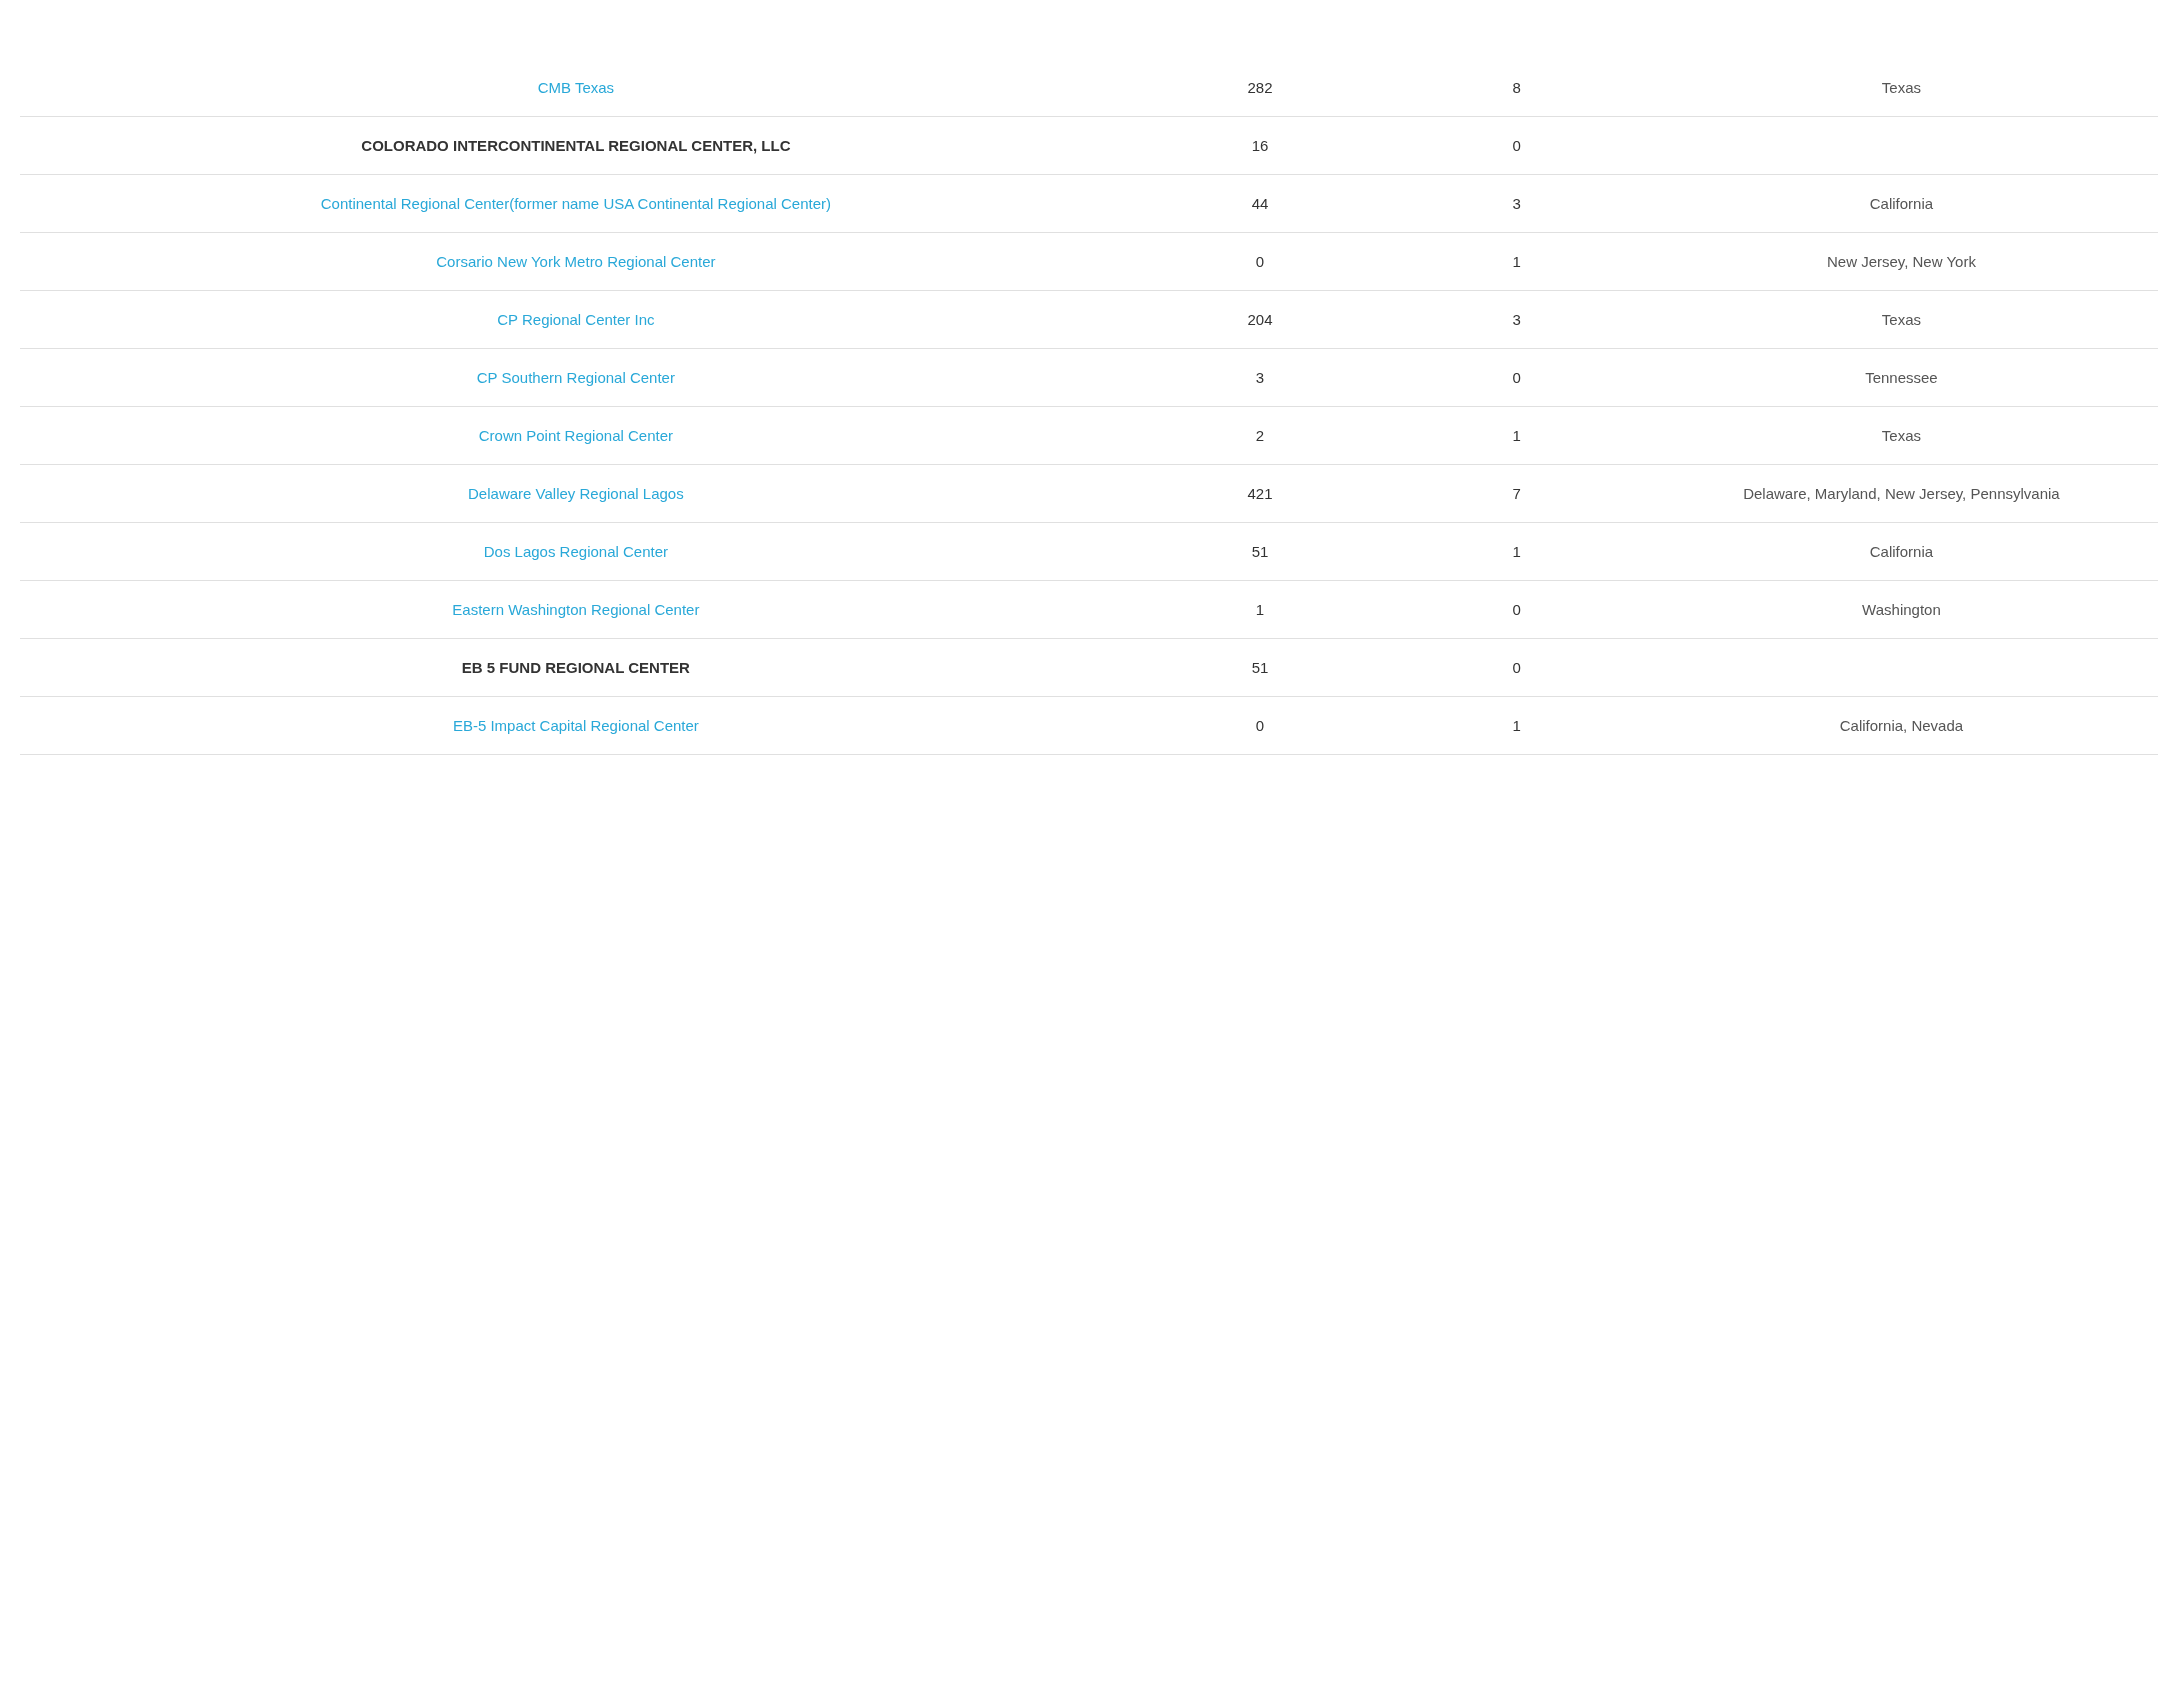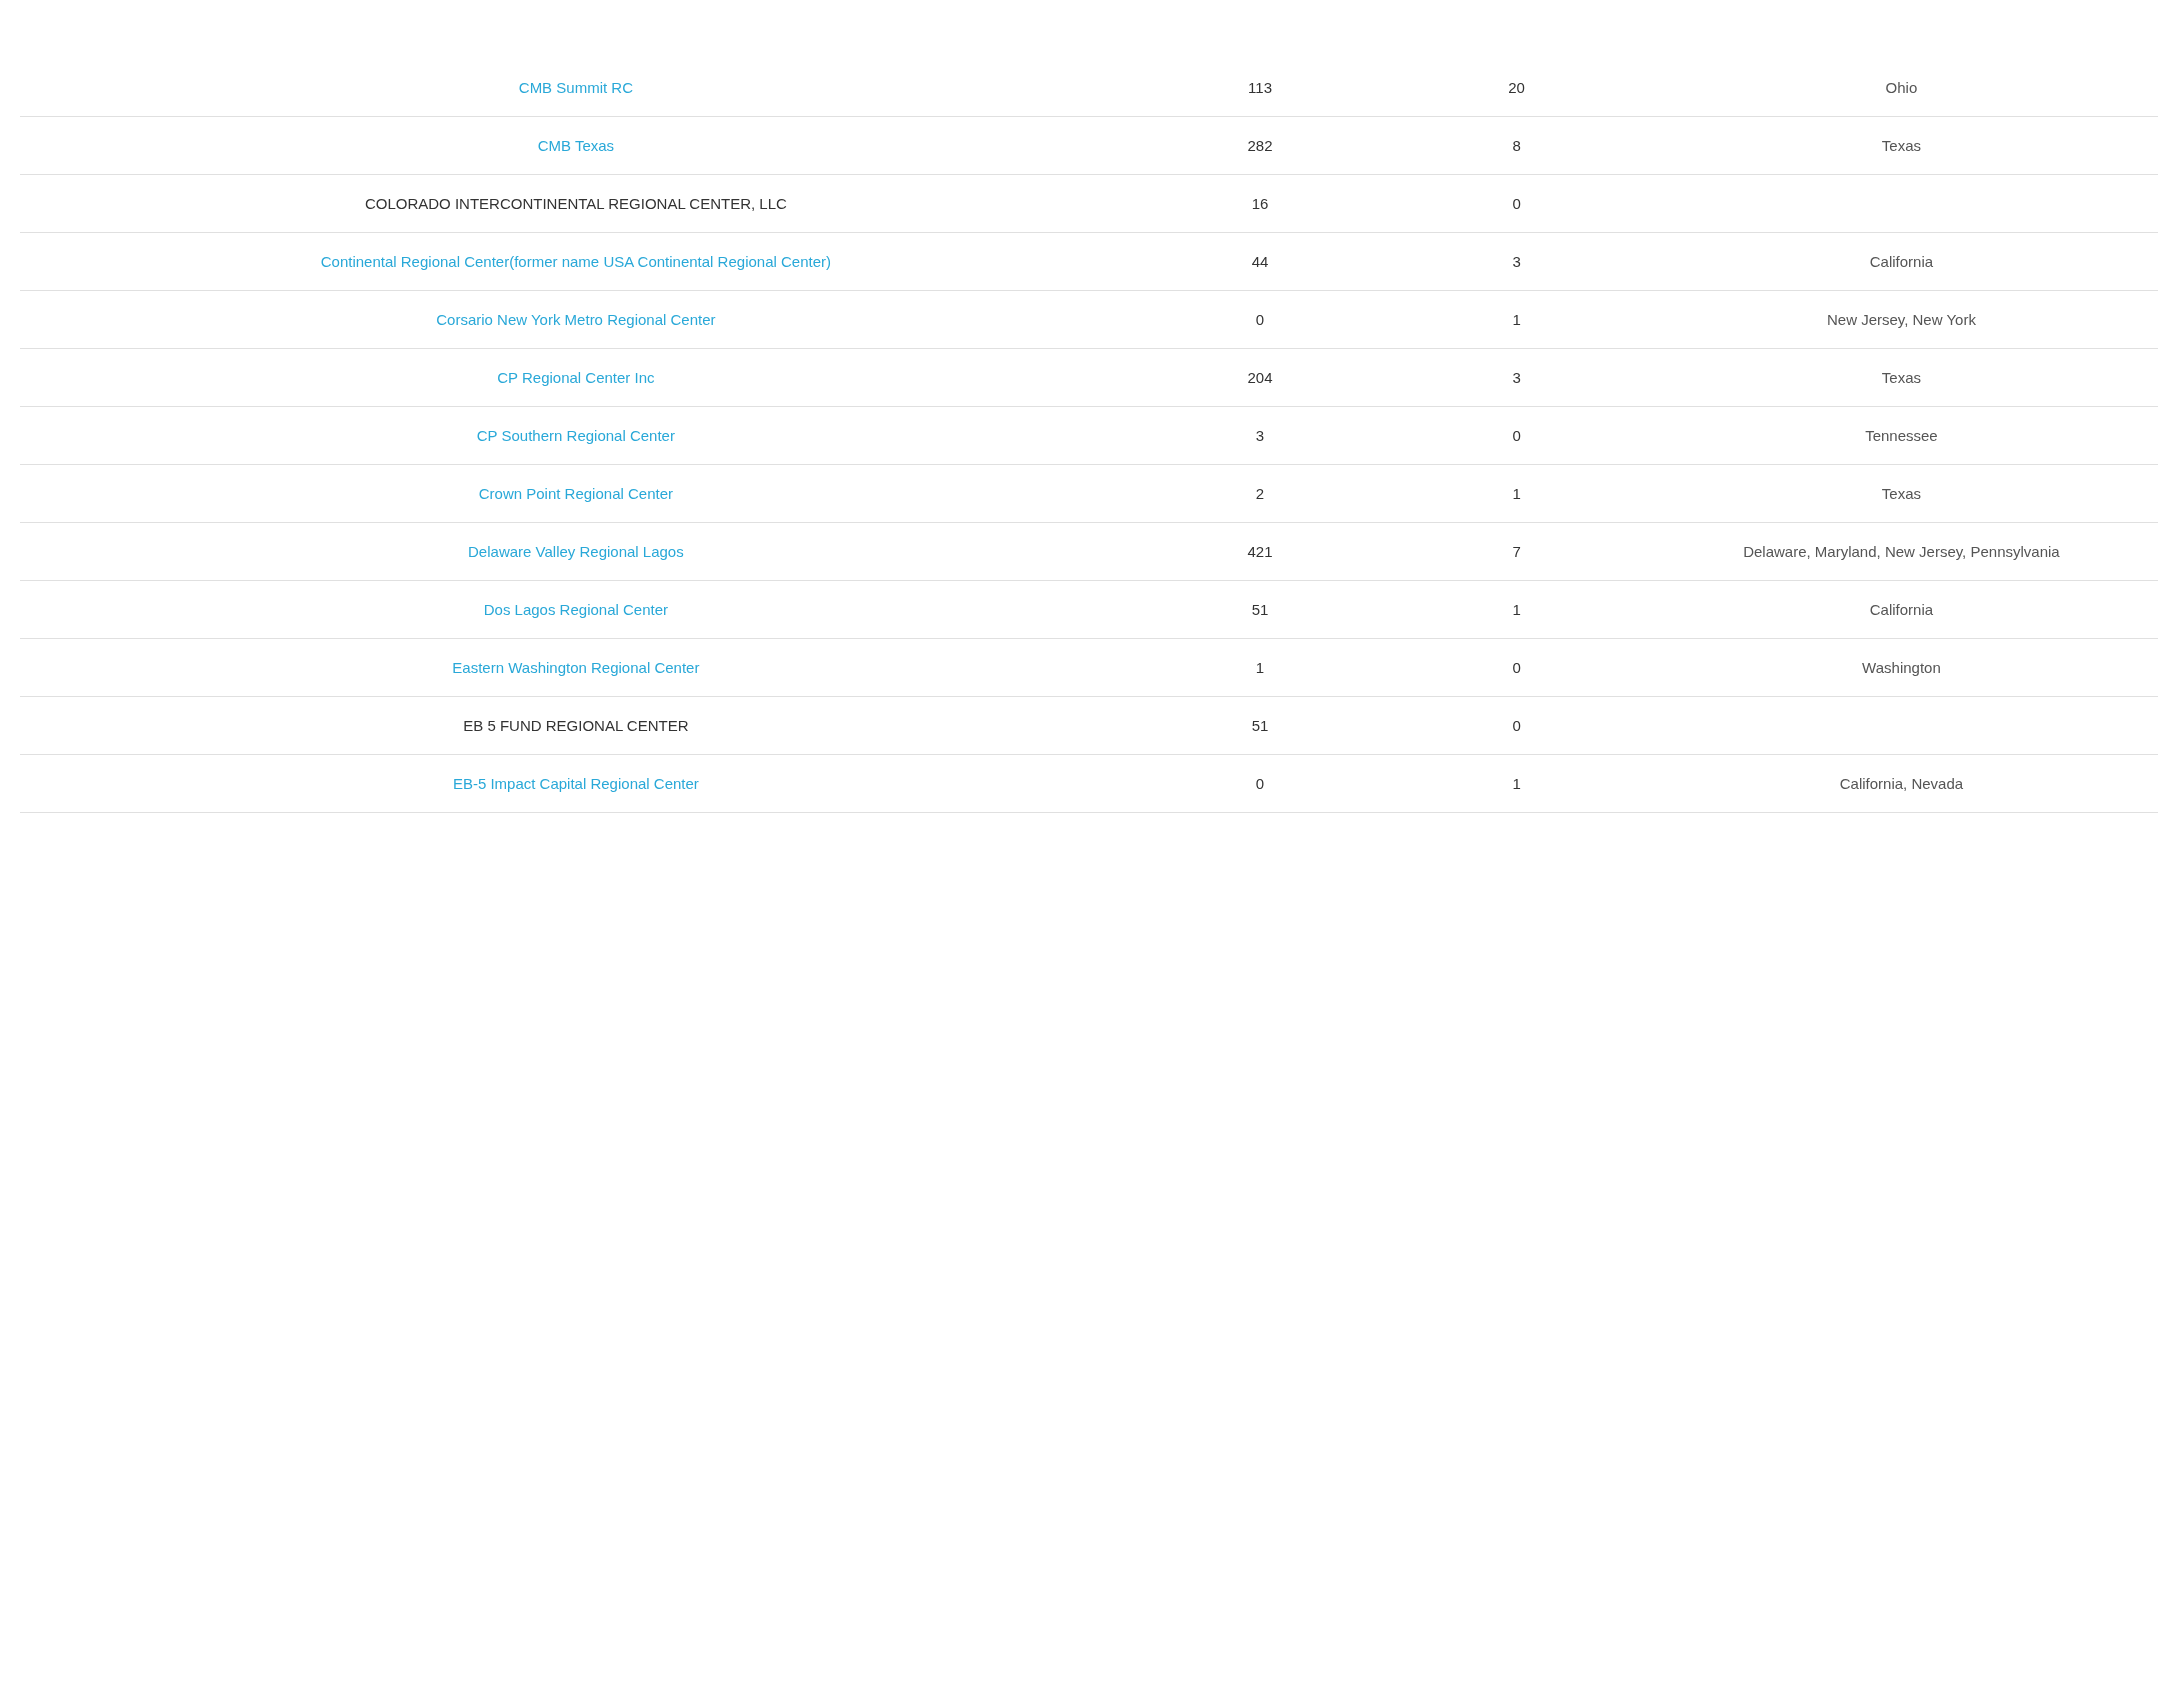--- a/index.html
+++ b/index.html
@@ -43,45 +43,39 @@
       text-align: center;
     }
 
     .link-text {
       color: #29a8d8;
       text-decoration: none;
     }
 
     .plain-text {
       color: #333;
-      font-weight: normal;
+      font-weight: bold;
     }
 
     .state-text {
       color: #555;
     }
   </style>
 </head>
 <body>
 
 <div class="table-container">
   <table>
     <colgroup>
       <col class="name-col">
       <col class="col2">
       <col class="col3">
       <col class="col4">
     </colgroup>
     <tbody id="table-body">
-    <tr>
-          <td class="name-cell"><a href="#" class="link-text">CMB Summit RC</a></td>
-          <td>113</td>
-          <td>20</td>
-          <td class="state-text">Ohio</td>
-        </tr>
         <tr>
           <td class="name-cell"><a href="#" class="link-text">CMB Texas</a></td>
           <td>282</td>
           <td>8</td>
           <td class="state-text">Texas</td>
         </tr>
         <tr>
           <td class="name-cell"><span class="plain-text">COLORADO INTERCONTINENTAL REGIONAL CENTER, LLC</span></td>
           <td>16</td>
           <td>0</td>

